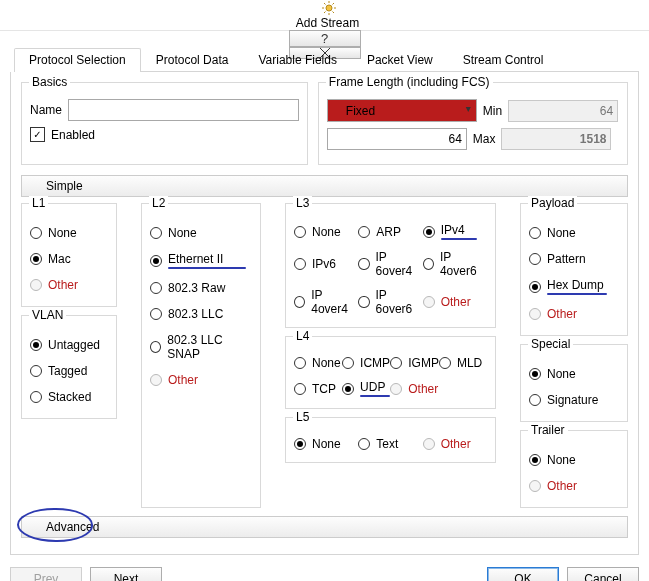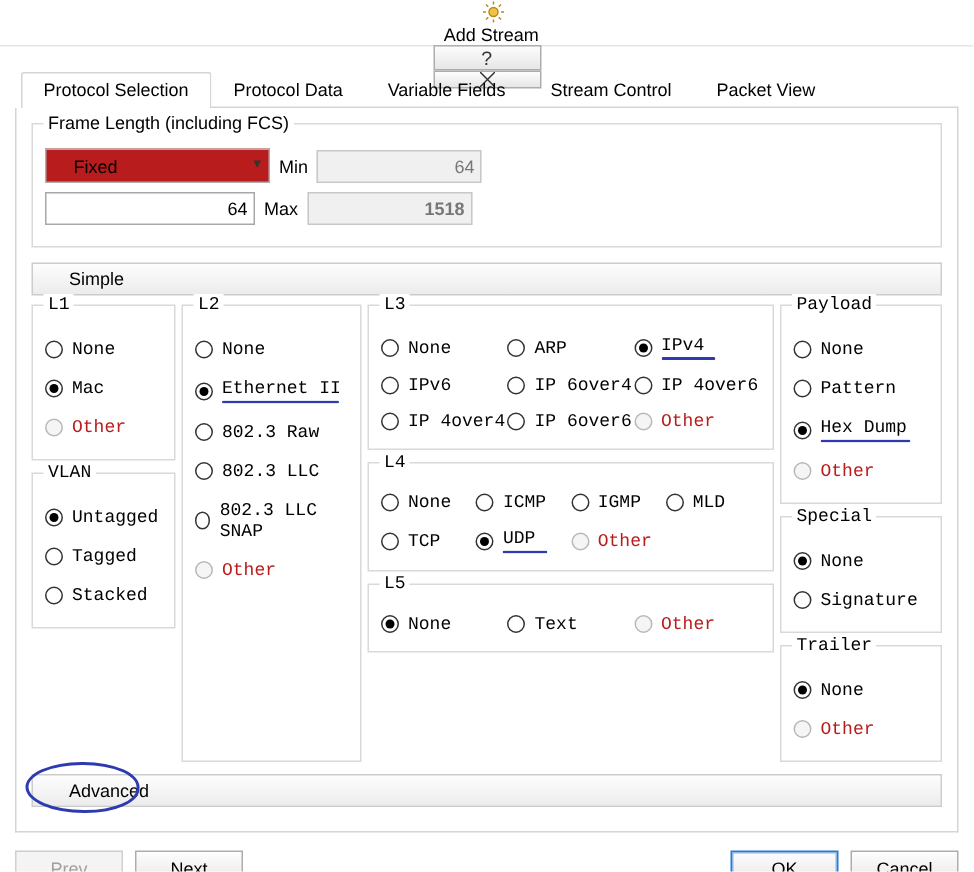--- a/index.html
+++ b/index.html
@@ -131,23 +131,22 @@
   .section-bar {
     border: 1px solid #ccc;
     background: linear-gradient(#fdfdfd,#ececec);
     padding: 3px 24px;
     margin-bottom: 6px;
   }
 
   .proto-grid {
     display: grid;
     grid-template-columns: 96px 120px 1fr 108px;
-    gap: 4px;
+    gap: 24px;
     margin-bottom: 8px;
-    font-family: Liberation Mono, monospace;
   }
   .col { display:flex; flex-direction: column; gap:8px; }
 
   .l3-inner {
     display: grid;
     grid-template-columns: repeat(3, 1fr);
     gap: 4px 0;
   }
   .l4-inner {
     display: grid;
@@ -243,27 +242,38 @@
       </svg>
   </div>
 </div>
 
 <div class="body-area">
 
   <div class="tabs" id="tab-bar">
       <div class="tab active">Protocol Selection</div>
       <div class="tab">Protocol Data</div>
       <div class="tab">Variable Fields</div>
+      <div class="tab">Packet View</div>
       <div class="tab">Stream Control</div>
-      <div class="tab">Packet View</div>
     </div>
 
   <div class="tab-content">
 
     <div class="top-row">
+      <div class="group">
+        <span class="legend">Basics</span>
+        <div class="field-row">
+          <span>Name</span>
+          <input class="text-input" style="flex: 1 1 0%;" value="">
+        </div>
+        <div class="field-row">
+          <span class="checkbox">✓</span>
+          <span>Enabled</span>
+        </div>
+      </div>
 
       <div class="group">
         <span class="legend">Frame Length (including FCS)</span>
         <div class="field-row">
           <div class="combo">
               <span>Fixed</span>
             </div>
           <span>Min</span>
           <input class="text-input right readonly" style="width: 100px;" readonly="" value="64">
         </div>

